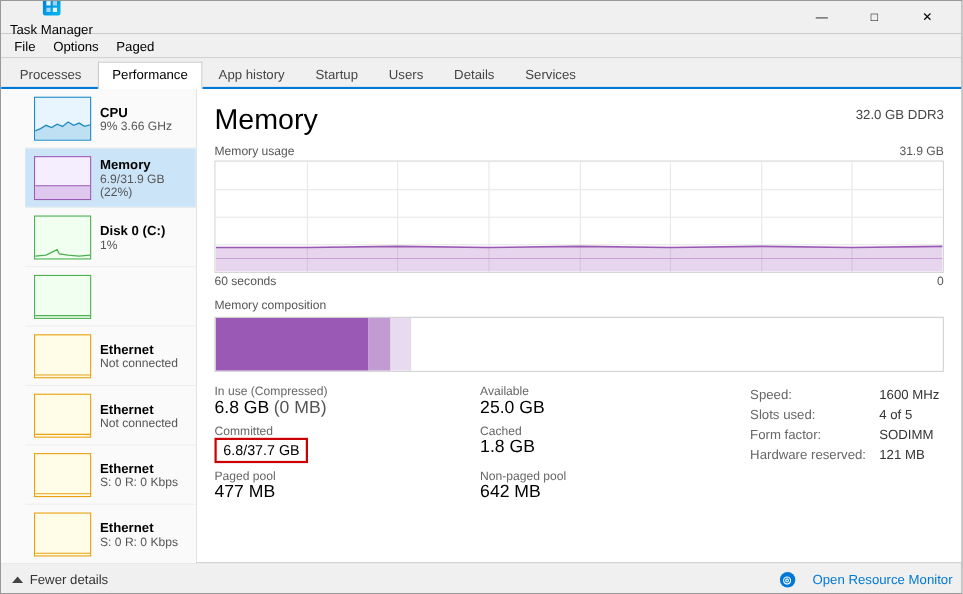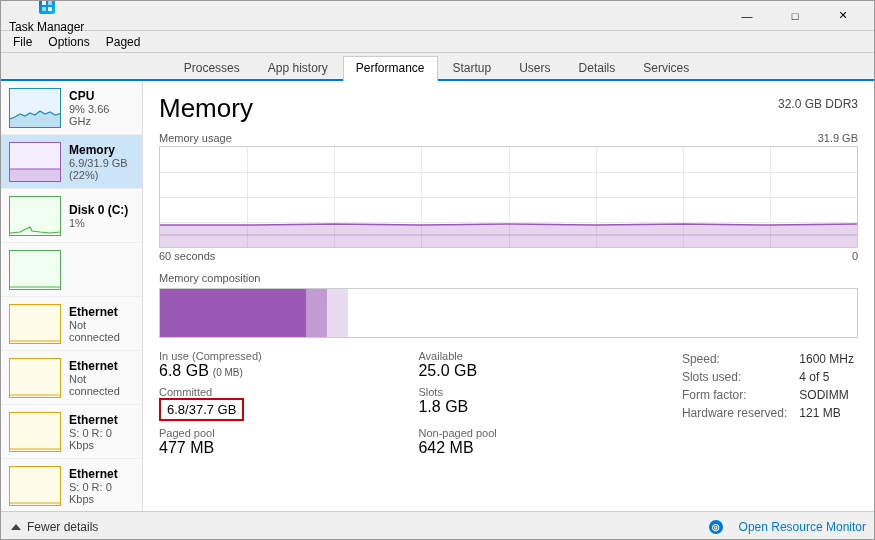--- a/index.html
+++ b/index.html
@@ -62,21 +62,20 @@
       cursor: pointer;
       font-size: 12px;
     }
     .tab-bar {
       height: 28px;
       display: flex;
       align-items: flex-end;
       background: #f0f0f0;
       border-bottom: 2px solid #0078d7;
       padding: 0 4px;
-      justify-content: center;
     }
     .tab {
       padding: 4px 12px;
       cursor: pointer;
       font-size: 12px;
       color: #444;
       border: 1px solid transparent;
       border-bottom: none;
       margin-right: 2px;
     }
@@ -86,24 +85,25 @@
       color: #000;
       margin-bottom: -2px;
       padding-bottom: 6px;
     }
     .main-content {
       display: flex;
       height: calc(540px - 30px - 22px - 28px - 30px);
       background: white;
     }
     .sidebar {
-      width: 142px;
+      width: 178px;
       border-right: 1px solid #ddd;
       background: #fafafa;
       overflow-y: auto;
+      padding-left: 22px;
     }
     .sidebar-item {
       display: flex;
       align-items: center;
       padding: 6px 8px;
       cursor: pointer;
       border-bottom: 1px solid #eee;
       height: 54px;
     }
     .sidebar-item.active { background: #cce4f7; }
@@ -291,22 +291,22 @@
 </div>
 
 <div class="menu-bar">
   <span class="menu-item">File</span>
   <span class="menu-item">Options</span>
   <span class="menu-item">Paged</span>
 </div>
 
 <div class="tab-bar">
   <div class="tab">Processes</div>
+  <div class="tab active">Performance</div>
   <div class="tab">App history</div>
-  <div class="tab active">Performance</div>
   <div class="tab">Startup</div>
   <div class="tab">Users</div>
   <div class="tab">Details</div>
   <div class="tab">Services</div>
 </div>
 
 <div class="main-content">
 
   <div class="sidebar">
 
@@ -461,38 +461,38 @@
 
     <div style="display:flex; gap:20px; margin-top:4px">
 
       <div style="flex:1">
         <div style="display:grid; grid-template-columns: 1fr 1fr; gap: 6px 20px;">
 
           <div class="stat-block">
             <div class="stat-label">In use (Compressed)</div>
             <div style="display:flex; align-items:baseline; gap:4px">
               <span class="stat-value">6.8 GB</span>
-              <span style="font-size:10px; color:#555">(0 MB)</span>
+              <span style="font-size:16px; color:#555">(0 MB)</span>
             </div>
           </div>
 
           <div class="stat-block">
             <div class="stat-label">Available</div>
             <div class="stat-value">25.0 GB</div>
           </div>
 
           <div class="stat-block">
             <div class="stat-label">Committed</div>
             <div>
               <span class="stat-value-small stat-committed">6.8/37.7 GB</span>
             </div>
           </div>
 
           <div class="stat-block">
-            <div class="stat-label">Slots</div>
+            <div class="stat-label">Cached</div>
             <div class="stat-value">1.8 GB</div>
           </div>
 
           <div class="stat-block">
             <div class="stat-label">Paged pool</div>
             <div class="stat-value">477 MB</div>
           </div>
 
           <div class="stat-block">
             <div class="stat-label">Non-paged pool</div>

